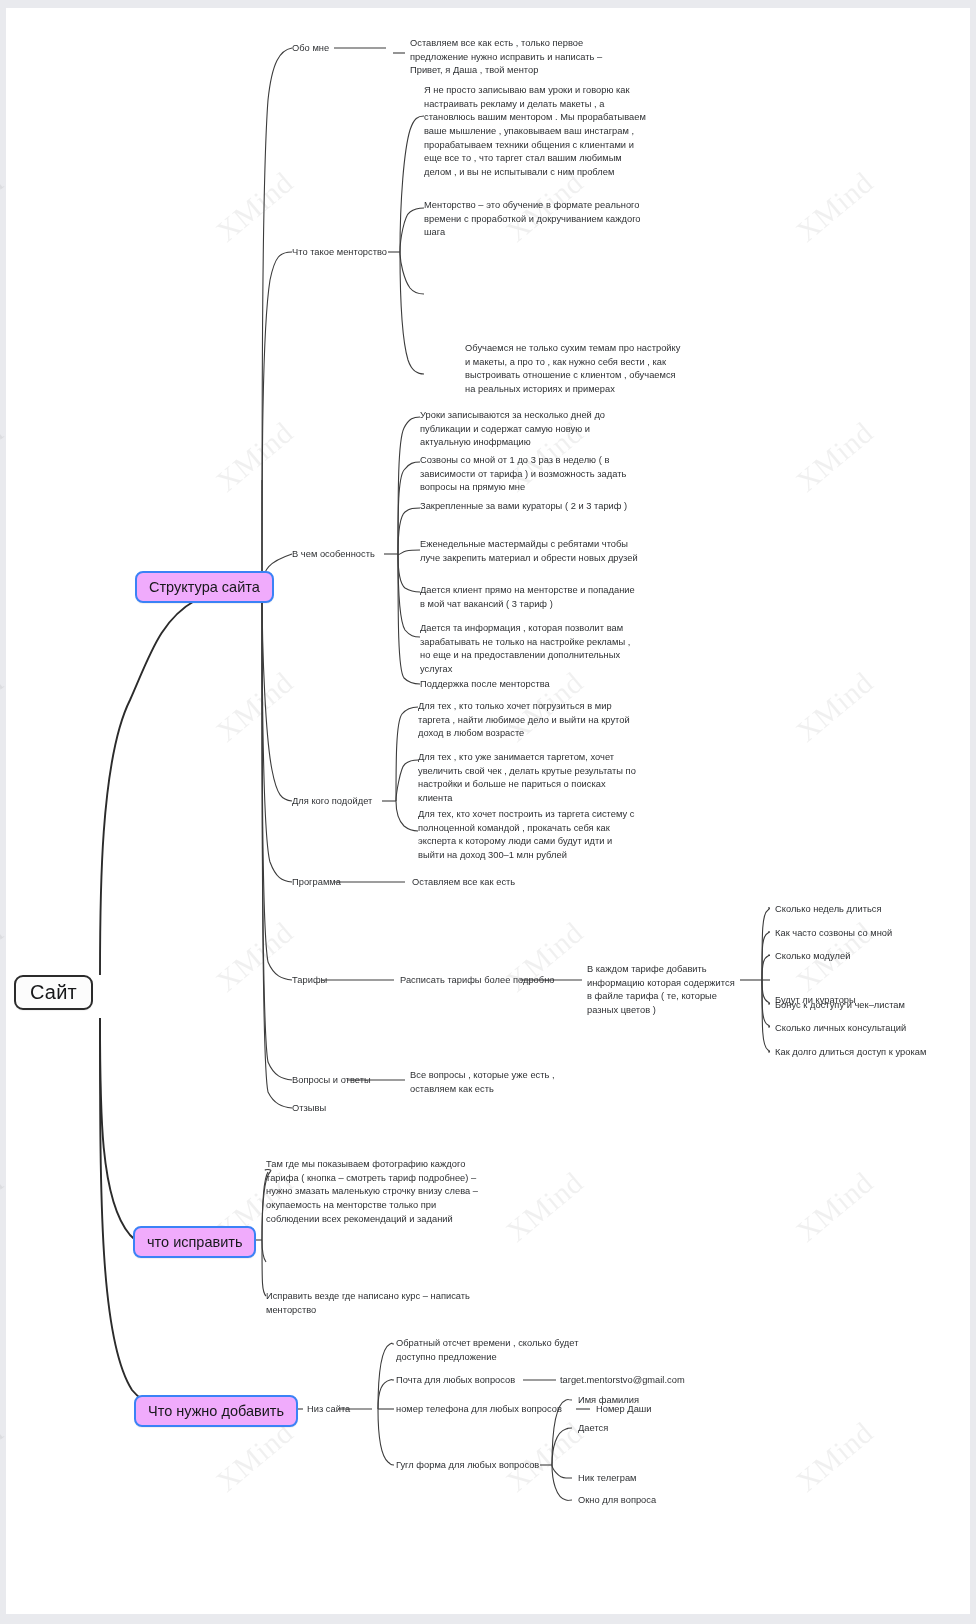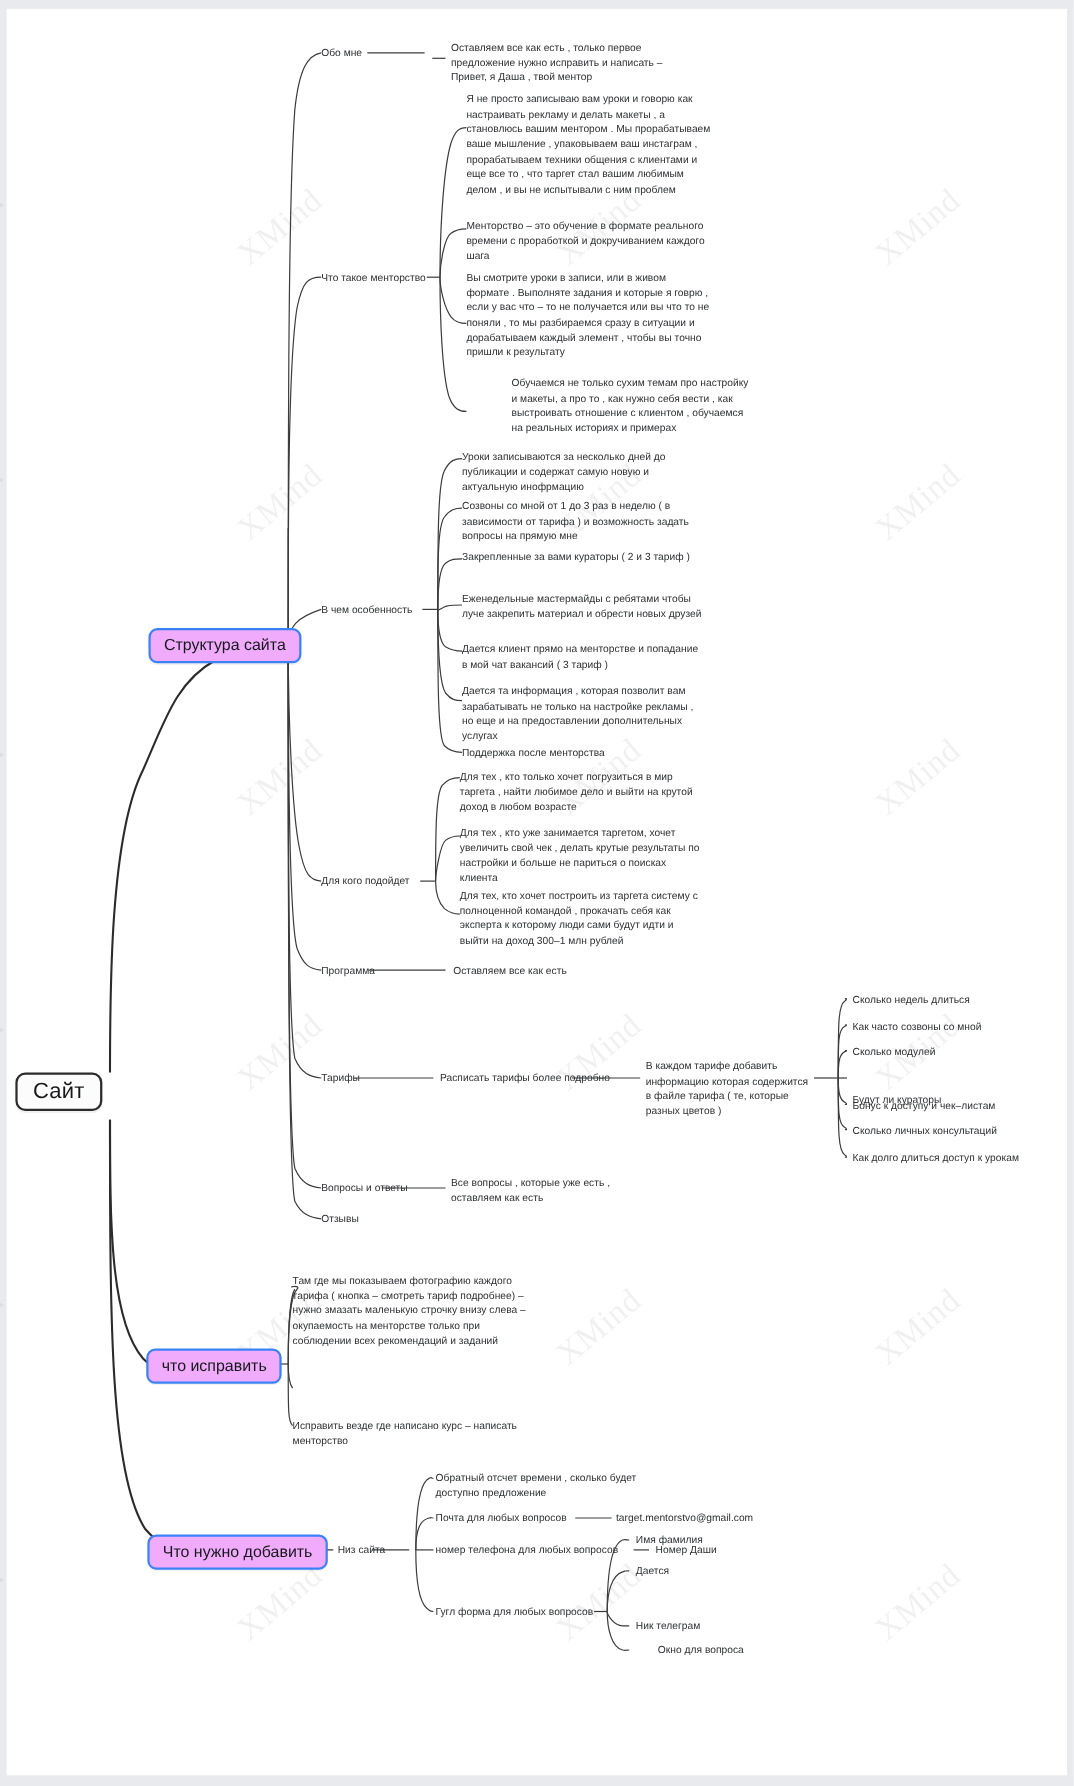--- a/index.html
+++ b/index.html
@@ -235,21 +235,20 @@
   <div class="node topic nowrap" style="left:292px; top:795px;">Для кого подойдет</div>
   <div class="node topic nowrap" style="left:292px; top:876px;">Программа</div>
   <div class="node topic nowrap" style="left:292px; top:974px;">Тарифы</div>
   <div class="node topic nowrap" style="left:292px; top:1074px;">Вопросы и ответы</div>
   <div class="node topic nowrap" style="left:292px; top:1102px;">Отзывы</div>
 
   <div class="node topic" style="left:410px; top:37px; width:222px;">Оставляем все как есть , только первое предложение нужно исправить и написать – Привет, я Даша , твой ментор</div>
 
   <div class="node topic" style="left:424px; top:84px; width:222px;">Я не просто записываю вам уроки и говорю как настраивать рекламу и делать макеты , а становлюсь вашим ментором . Мы прорабатываем ваше мышление , упаковываем ваш инстаграм , прорабатываем техники общения с клиентами и еще все то , что таргет стал вашим любимым делом , и вы не испытывали с ним проблем</div>
   <div class="node topic" style="left:424px; top:199px; width:222px;">Менторство – это обучение в формате реального времени с проработкой и докручиванием каждого шага</div>
-  <div class="node topic" style="left:424px; top:246px; width:222px;">Вы смотрите уроки в записи, или в живом формате . Выполняте задания и которые я говрю , если у вас что – то не получается или вы что то не поняли , то мы разбираемся сразу в ситуации и дорабатываем каждый элемент , чтобы вы точно пришли к результату</div>
   <div class="node topic" style="left:424px; top:342px; width:222px;margin-left:41px;">Обучаемся не только сухим темам про настройку и макеты, а про то , как нужно себя вести , как выстроивать отношение с клиентом , обучаемся на реальных историях и примерах</div>
 
   <div class="node topic" style="left:420px; top:409px; width:222px;">Уроки записываются за несколько дней до публикации и содержат самую новую и актуальную инофрмацию</div>
   <div class="node topic" style="left:420px; top:454px; width:222px;">Созвоны со мной от 1 до 3 раз в неделю ( в зависимости от тарифа ) и возможность задать вопросы на прямую мне</div>
   <div class="node topic" style="left:420px; top:500px; width:222px;">Закрепленные за вами кураторы ( 2 и 3 тариф )</div>
   <div class="node topic" style="left:420px; top:538px; width:222px;">Еженедельные мастермайды с ребятами чтобы луче закрепить материал и обрести новых друзей</div>
   <div class="node topic" style="left:420px; top:584px; width:222px;">Дается клиент прямо на менторстве и попадание в мой чат вакансий ( 3 тариф )</div>
   <div class="node topic" style="left:420px; top:622px; width:222px;">Дается та информация , которая позволит вам зарабатывать не только на настройке рекламы , но еще и на предоставлении дополнительных услугах</div>
   <div class="node topic" style="left:420px; top:678px; width:222px;">Поддержка после менторства</div>
 
@@ -280,15 +279,15 @@
   <div class="node topic" style="left:396px; top:1337px; width:200px;">Обратный отсчет времени , сколько будет доступно предложение</div>
   <div class="node topic nowrap" style="left:396px; top:1374px;">Почта для любых вопросов</div>
   <div class="node topic nowrap" style="left:560px; top:1374px;">target.mentorstvo@gmail.com</div>
   <div class="node topic nowrap" style="left:396px; top:1403px;">номер телефона для любых вопросов</div>
   <div class="node topic nowrap" style="left:596px; top:1403px;">Номер Даши</div>
   <div class="node topic nowrap" style="left:396px; top:1459px;">Гугл форма для любых вопросов</div>
 
   <div class="node topic nowrap" style="left:578px; top:1394px;">Имя фамилия</div>
   <div class="node topic nowrap" style="left:578px; top:1422px;">Дается</div>
   <div class="node topic nowrap" style="left:578px; top:1472px;">Ник телеграм</div>
-  <div class="node topic nowrap" style="left:578px; top:1494px;margin-left:20px;">Окно для вопроса</div>
+  <div class="node topic nowrap" style="left:578px; top:1494px;">Окно для вопроса</div>
 
 </div>
 
 </body></html>

